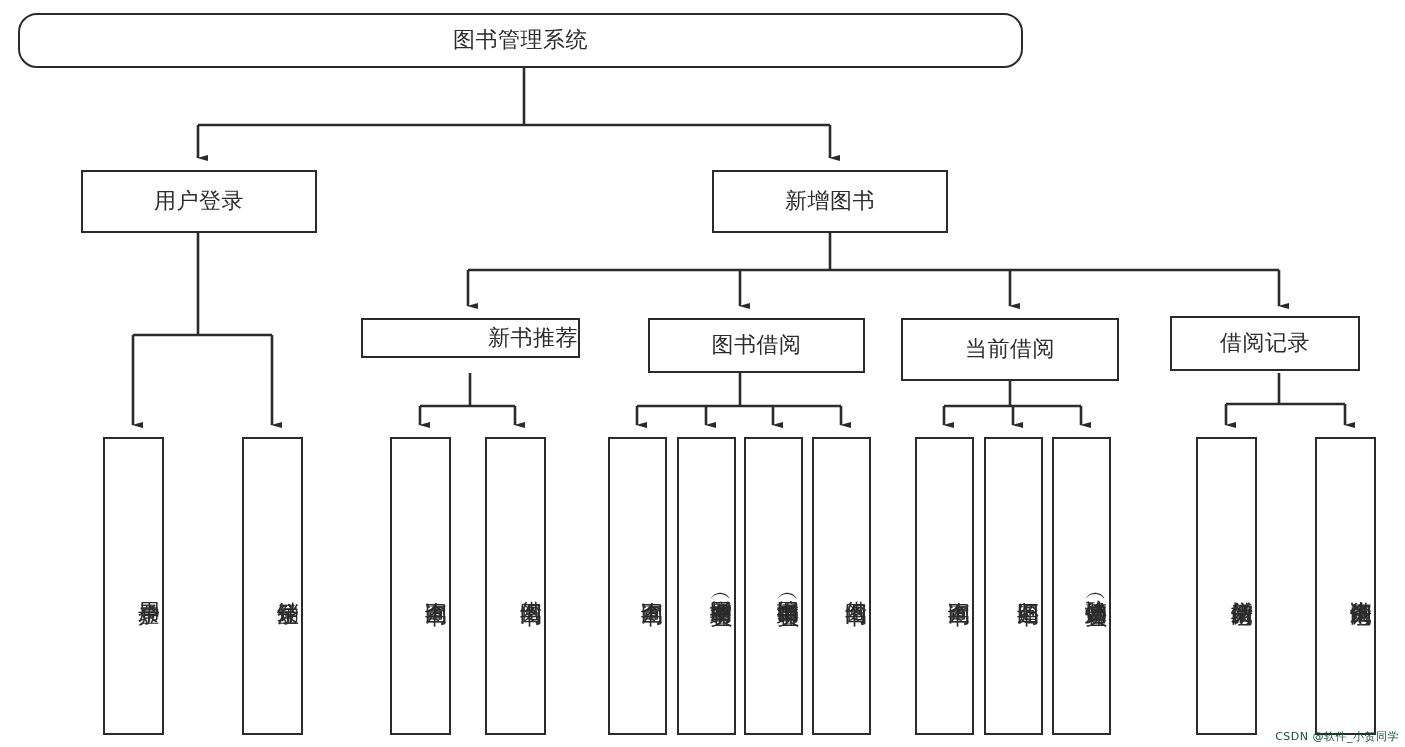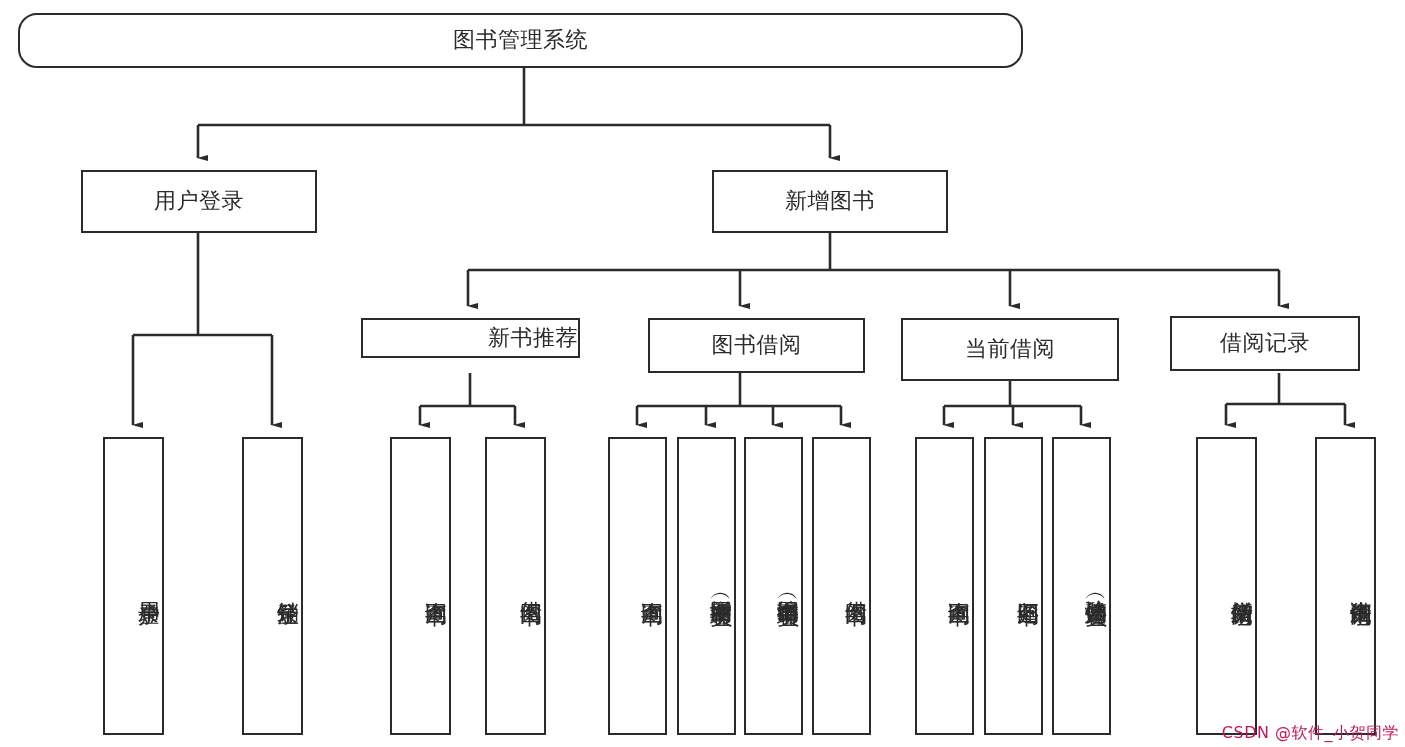--- a/index.html
+++ b/index.html
@@ -58,22 +58,22 @@
     white-space: nowrap;
   }
   .node-v .vlabel {
     writing-mode: vertical-rl;
     text-orientation: upright;
   }
   .watermark {
     position: absolute;
     right: 6px;
     bottom: 3px;
-    font-size: 16px;
-    color: #be185d;
+    font-size: 11px;
+    color: #14532d;
     letter-spacing: 0.5px;
     white-space: nowrap;
     user-select: none;
   }
 </style>
 </head>
 <body>
 
 <div id="canvas">
 

